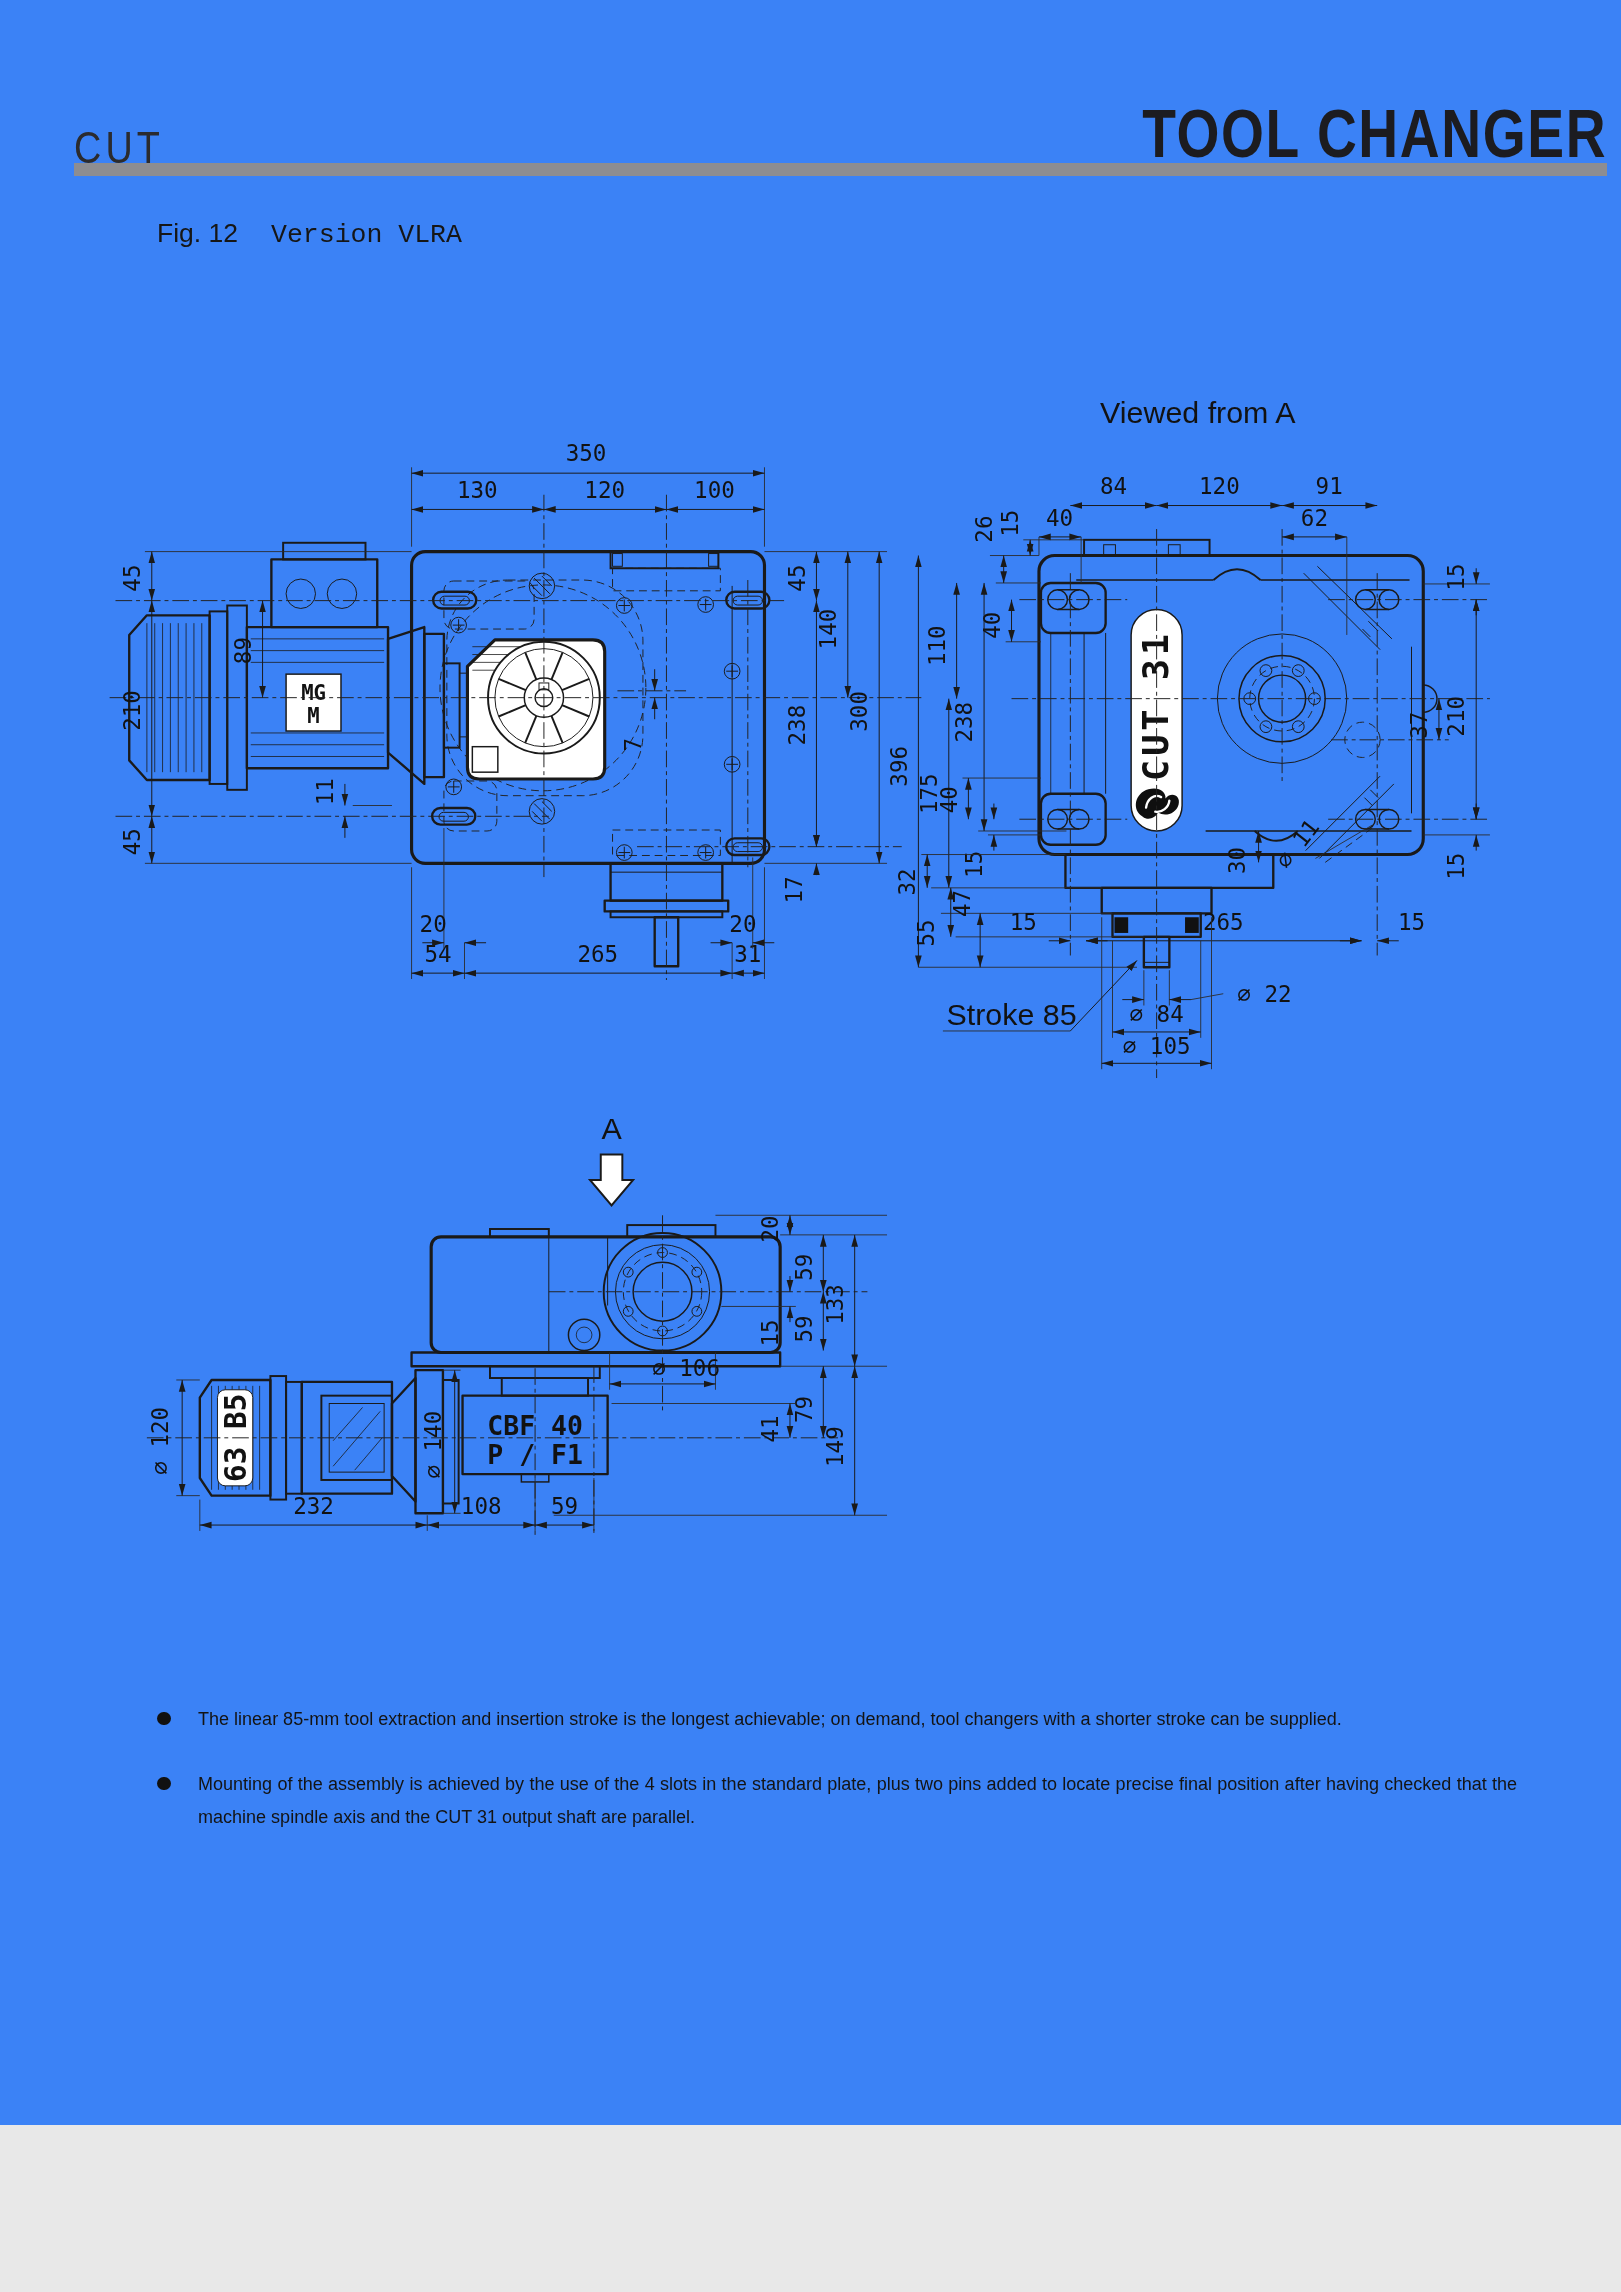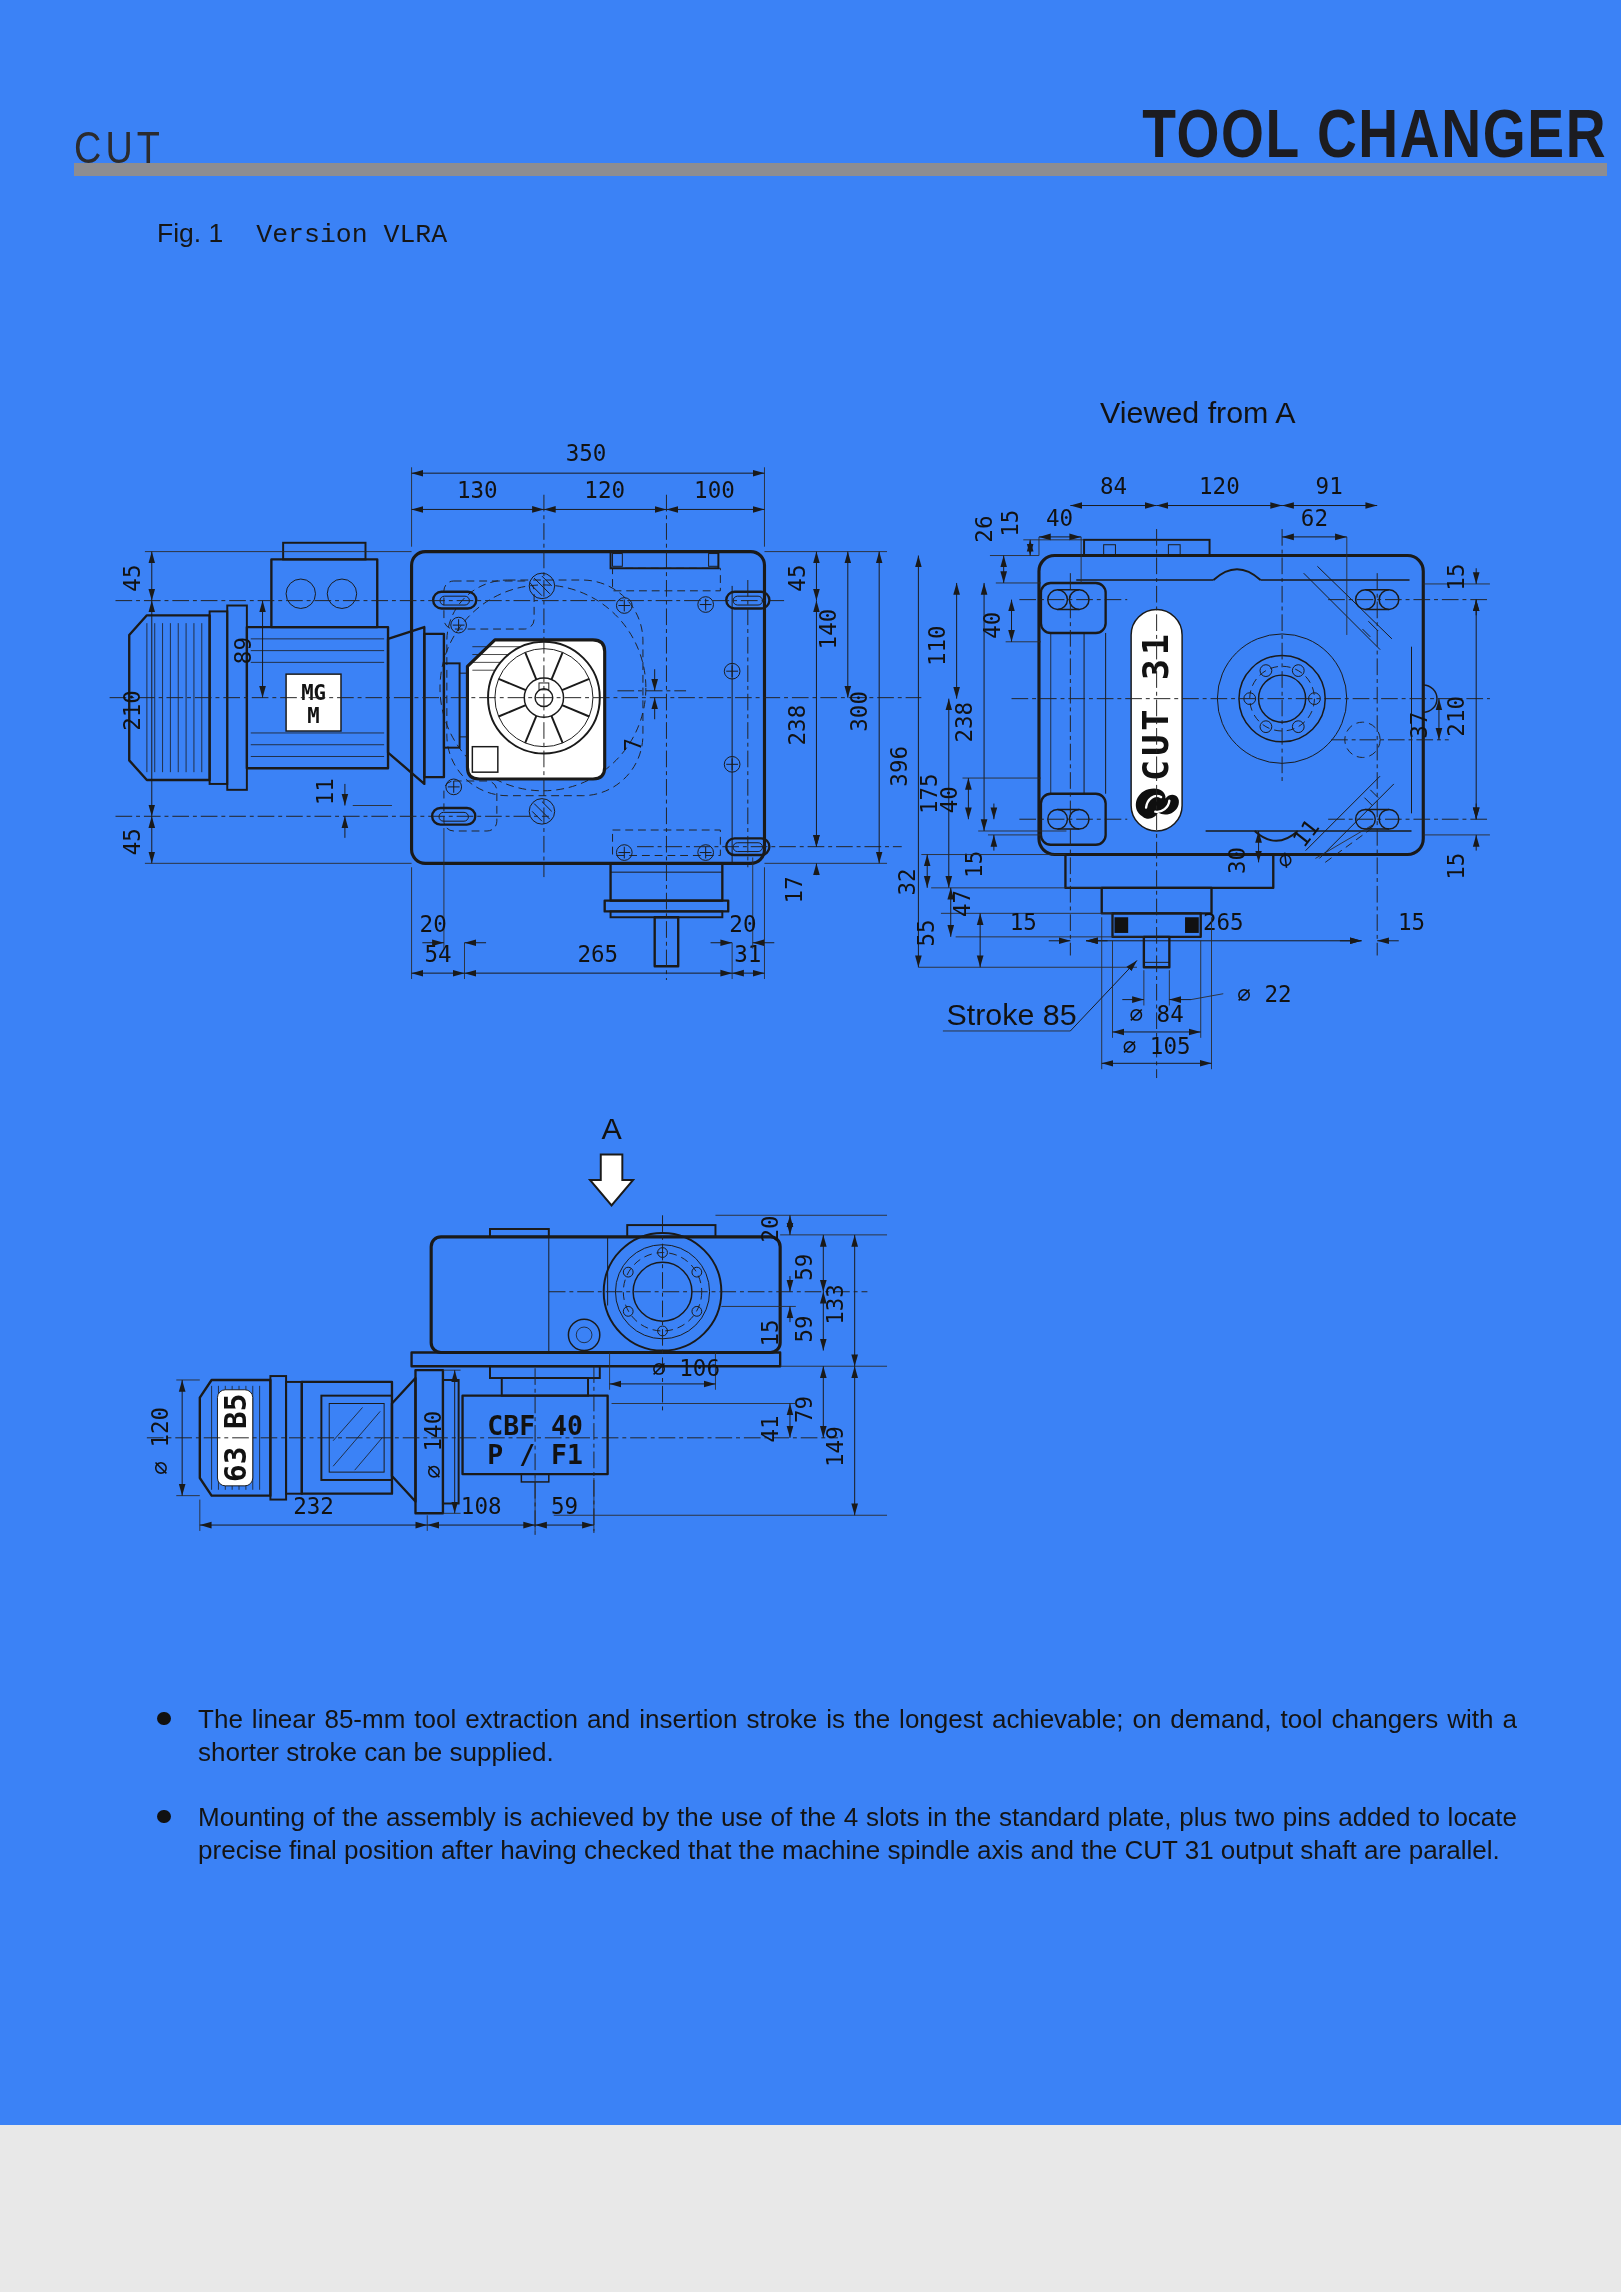--- a/index.html
+++ b/index.html
@@ -13,21 +13,21 @@
   .rule{position:absolute;left:74px;top:163px;width:1533px;height:12.7px;background:#8d8d91;}
   
   .caption{position:absolute;left:157px;top:218px;font-size:26.5px;color:#161616;}
   .caption .cap2{margin-left:33px;font-family:Liberation Mono, monospace;}
   
   .drawing{position:absolute;left:39px;top:382px;}
   
   .bullets{position:absolute;left:157px;top:1703px;width:1360px;}
   .bullet{display:flex;margin-bottom:32px;}
   .bdot{flex:0 0 13.7px;width:13.7px;height:13.7px;border-radius:50%;background:#111;margin:8.8px 27.4px 0 0;}
-  .btxt{flex:1;font-size:26px;line-height:33px;text-align:justify;color:#141414;}
+  .btxt{flex:1;font-size:18px;line-height:33px;text-align:justify;color:#141414;}
   
   .fbar{position:absolute;left:1186px;top:2178px;width:316px;height:41px;
         background:linear-gradient(to right,#f1f1f1,#cfcfcf 28%,#8a8a8c 58%,#1c1c1c 90%,#0e0e0e);}
   .fpage{position:absolute;left:1409px;top:2183px;font-size:27.4px;font-weight:700;color:#ffffff;
          font-family:"DejaVu Sans Mono",monospace;}
   .flogo{position:absolute;left:1276px;top:2145px;}
   
   .s3{fill:none;stroke:#1a1a1a;stroke-width:3.2;stroke-linejoin:round;}
   .s25{fill:none;stroke:#1a1a1a;stroke-width:2.4;stroke-linejoin:round;}
   .s2{fill:none;stroke:#1a1a1a;stroke-width:2;}
@@ -46,21 +46,21 @@
 </head>
 <body>
 
 <div class="page">
 
   <div class="brand">CUT</div>
   <div class="doctitle">TOOL CHANGER</div>
   <div class="rule"></div>
 
   <div class="caption">
-    <span>Fig. 1</span><span class="cap2">Version VLRA</span>
+    <span>Fig. 12</span><span class="cap2">Version VLRA</span>
   </div>
 
   <svg class="drawing" width="1549" height="1196" viewBox="40 390 1580 1220">
     <defs>
       <marker id="ae" markerWidth="14" markerHeight="10" refX="12" refY="5" orient="auto" markerUnits="userSpaceOnUse">
         <path d="M0,1.6 L12,5 L0,8.4 Z" fill="#1a1a1a"></path>
         </marker>
       <marker id="as" markerWidth="14" markerHeight="10" refX="12" refY="5" orient="auto-start-reverse" markerUnits="userSpaceOnUse">
         <path d="M0,1.6 L12,5 L0,8.4 Z" fill="#1a1a1a"></path>
         </marker>

